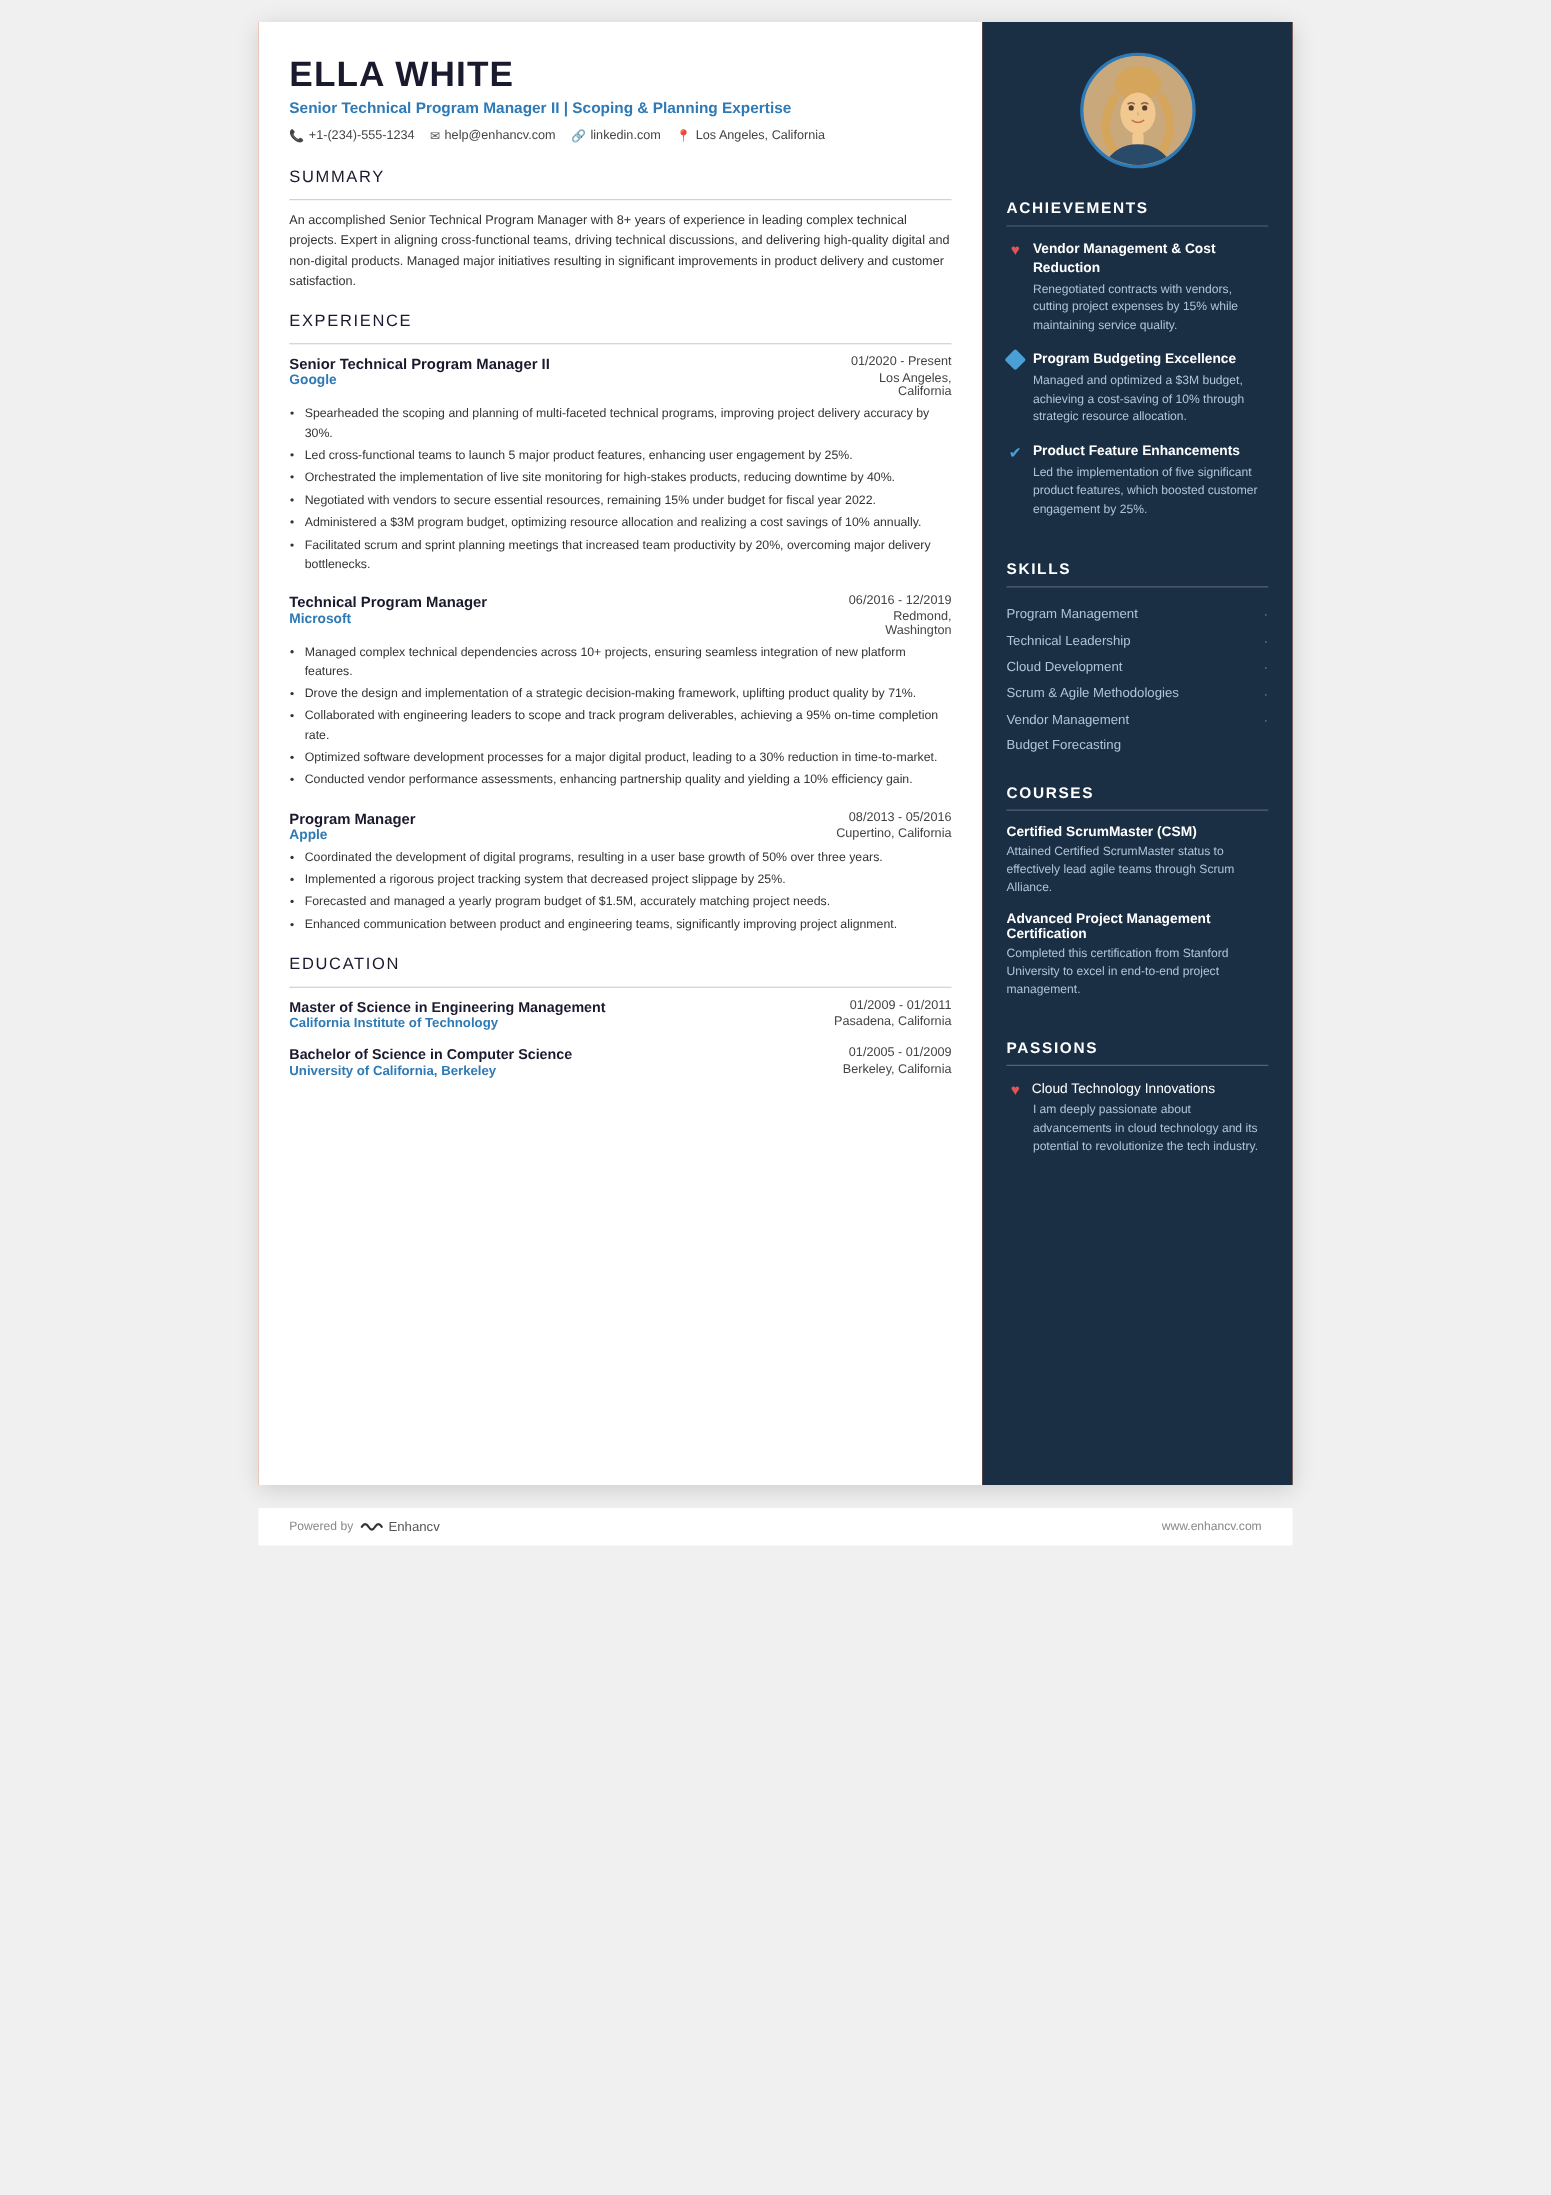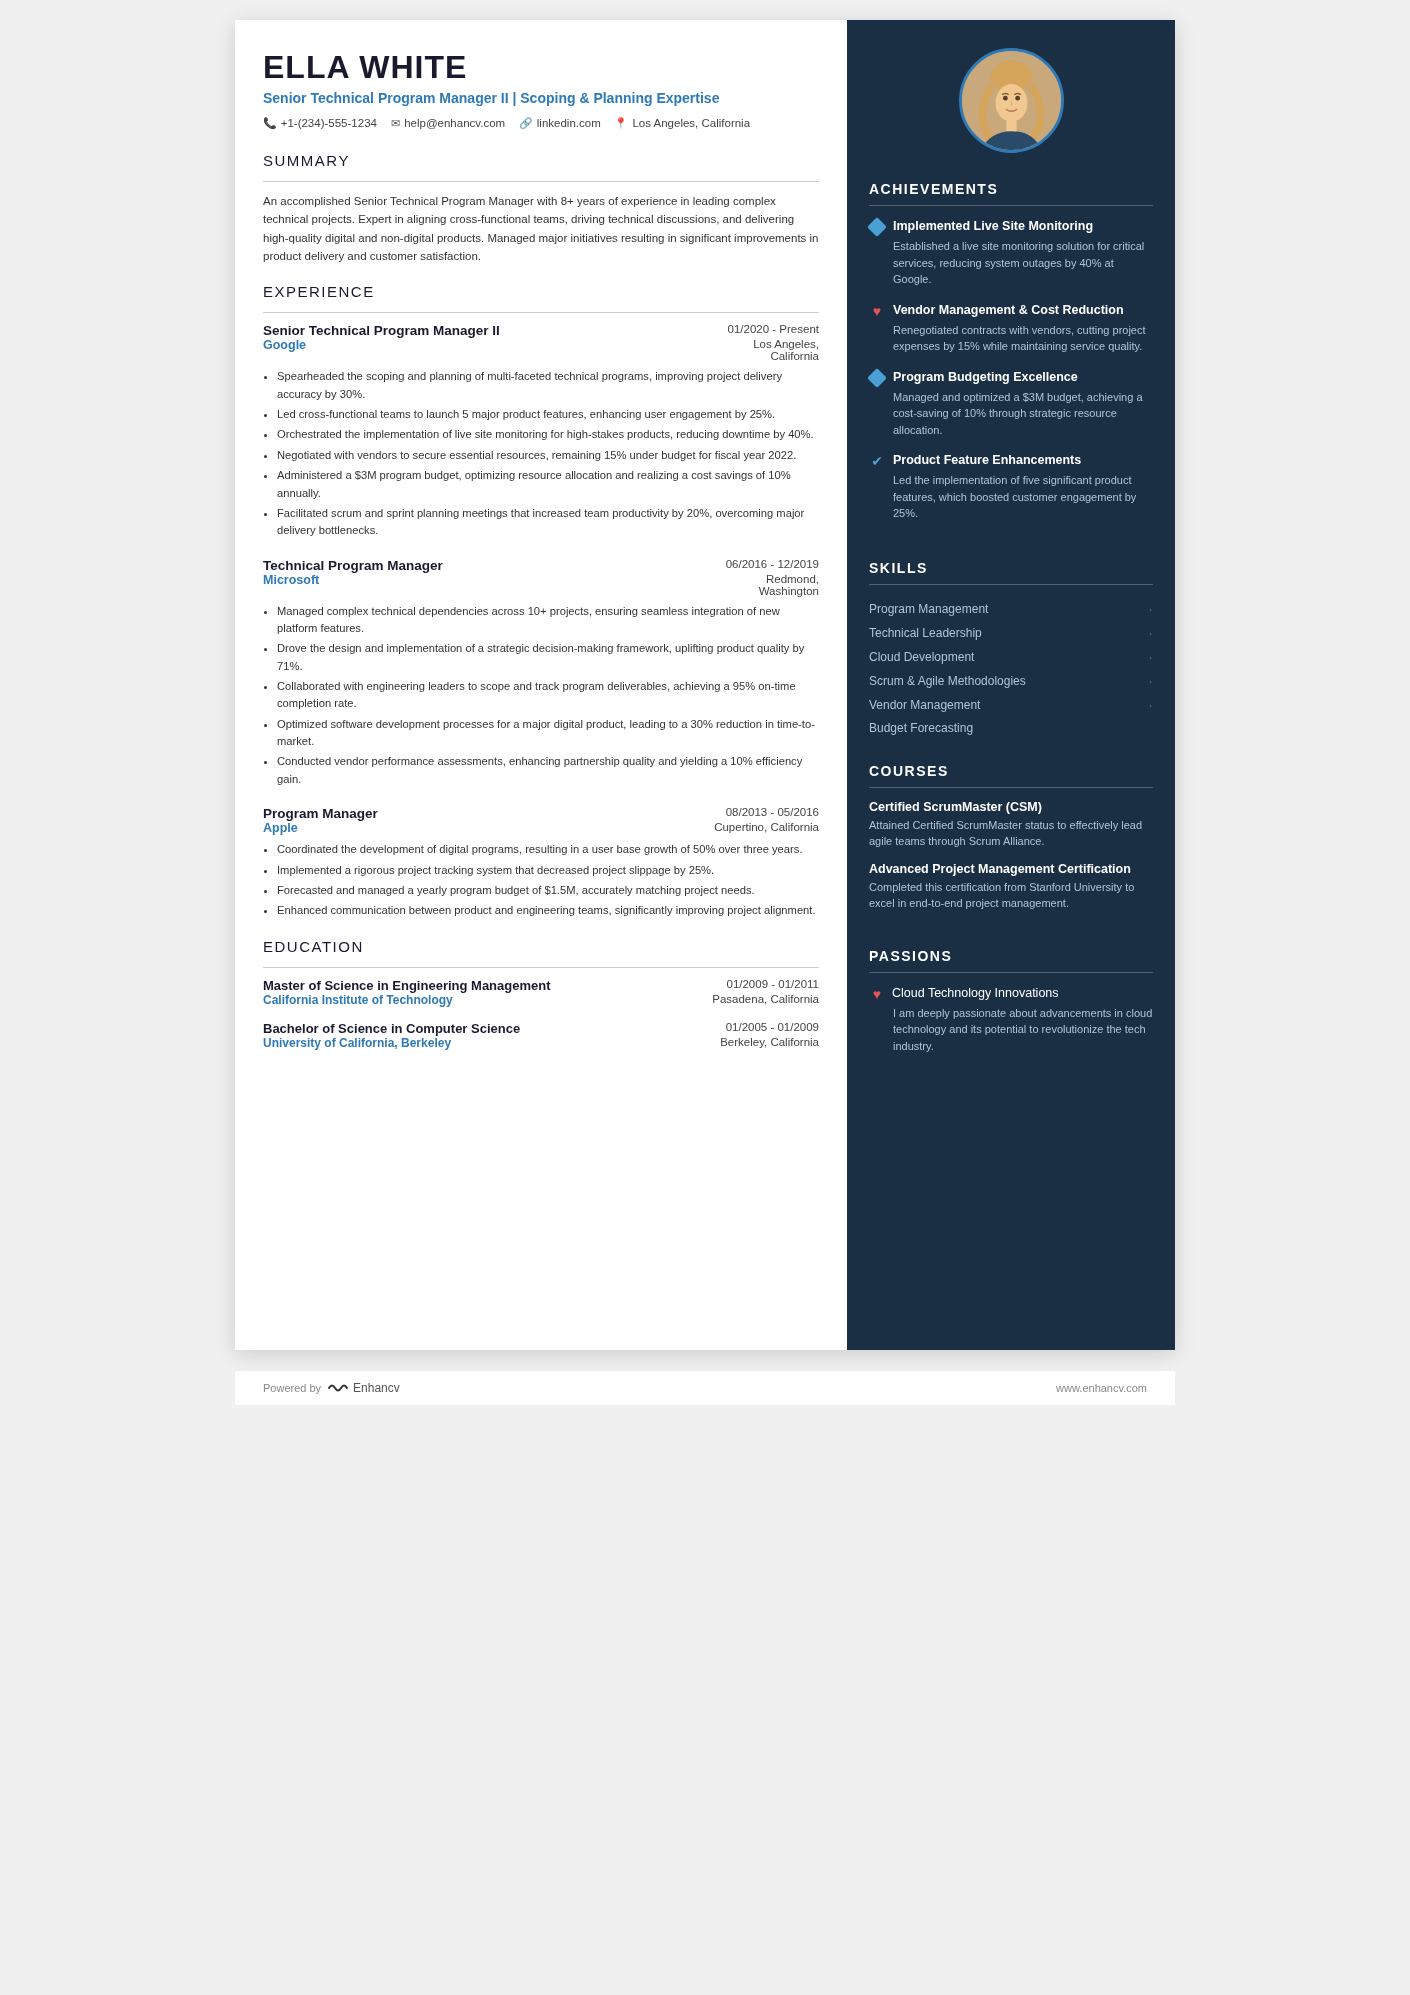--- a/index.html
+++ b/index.html
@@ -151,21 +151,21 @@
       color: #444;
       text-align: right;
     }
     .edu-row2 {
       display: flex;
       justify-content: space-between;
     }
 
     
     .right-col {
-      width: 328px;
+      width: 282px;
       background: #1a2e44;
       padding: 0;
       display: flex;
       flex-direction: column;
     }
     .photo-section {
       display: flex;
       justify-content: center;
       align-items: center;
       padding: 28px 20px 20px;
@@ -484,29 +484,20 @@
 
             <path d="M20 105 Q30 85 52.5 85 Q75 85 85 105Z" fill="#2a4a6a"></path>
           </svg>
         </div>
       </div>
 
       <div class="right-section">
         <div class="right-section-title">ACHIEVEMENTS</div>
         <hr class="right-divider">
 
-        <div class="achievement-item">
-          <div class="achievement-header">
-            <div class="ach-icon">
-              <div class="icon-diamond"></div>
-            </div>
-            <div class="ach-title">Implemented Live Site Monitoring</div>
-          </div>
-          <div class="ach-desc">Established a live site monitoring solution for critical services, reducing system outages by 40% at Google.</div>
-        </div>
 
         <div class="achievement-item">
           <div class="achievement-header">
             <div class="ach-icon">
               <span class="icon-heart">♥</span>
             </div>
             <div class="ach-title">Vendor Management &amp; Cost Reduction</div>
           </div>
           <div class="ach-desc">Renegotiated contracts with vendors, cutting project expenses by 15% while maintaining service quality.</div>
         </div>

